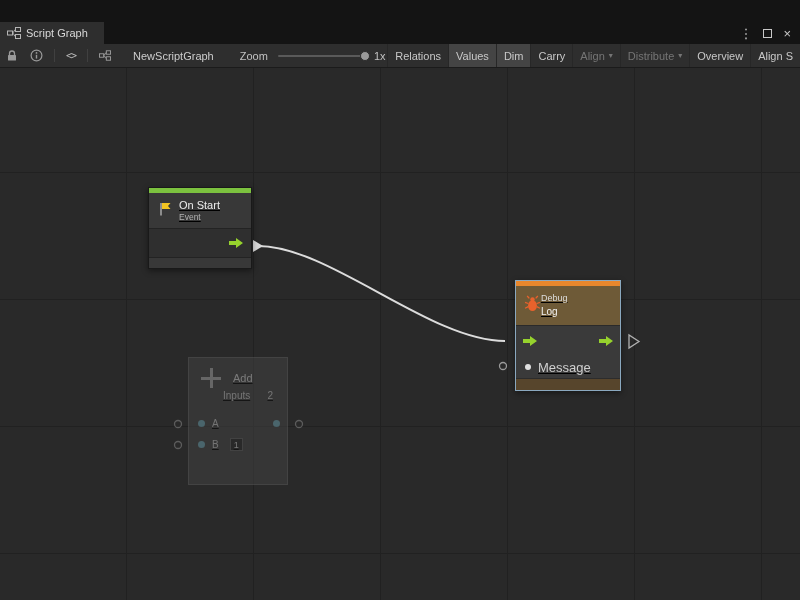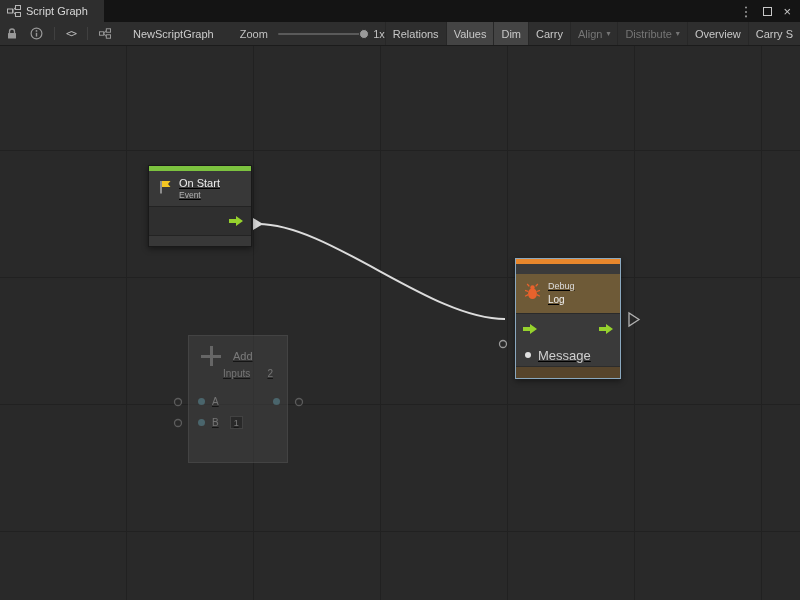--- a/index.html
+++ b/index.html
@@ -1,21 +1,21 @@
 <!DOCTYPE html>
 <html><head>
 <meta charset="utf-8">
 <style>
   * { margin:0; padding:0; box-sizing:border-box; }
   html,body { width:800px; height:600px; overflow:hidden; }
   body { font-family:"Liberation Sans", sans-serif; background:#141414; }
   .app { position:relative; width:800px; height:600px; background:#141414; }
 
   
-  .titlebar { display:flex; align-items:stretch; height:22px; background:#141414; }
+  .titlebar { display:flex; align-items:stretch; height:22px; background:#141414;margin-top:22px; }
   .tab { display:flex; align-items:center; gap:5px; background:#2e2e2e; padding:0 16px 0 7px; font-size:11px; color:#d8d8d8; cursor:default; }
   .win-controls { margin-left:auto; display:flex; align-items:center; gap:11px; padding-right:9px; color:#c8c8c8; }
   .wc { font-size:13px; line-height:1; cursor:default; }
   .wc-box { width:9px; height:9px; border:1.5px solid #c8c8c8; }
 
   
   .toolbar { display:flex; align-items:center; height:24px; background:#2e2e2e; border-bottom:1px solid #1b1b1b; font-size:11px; color:#c2c2c2; }
   .tb-icon { display:flex; align-items:center; }
   .tb-sep { width:1px; height:13px; background:#404040; margin:0 11px; }
   .code-glyph { font-family:"DejaVu Sans Mono", monospace; font-size:10px; color:#bdbdbd; letter-spacing:-1px; }
@@ -47,21 +47,21 @@
   .n-title { font-size:11px; color:#ececec; }
   .n-sub { font-size:8.5px; color:#b2b2b2; }
   .n-body { background:#2f2f2f; border-top:1px solid #232323; }
   .flow-row { display:flex; align-items:center; height:28px; padding:0 8px; }
   .flow-right { justify-content:flex-end; }
   .n-footer { height:11px; background:#383838; border-top:1px solid #232323; }
 
   
   .node-debug { left:515px; top:212px; width:106px; background:#3a3a3a; border:1px solid #8aa8bf; }
   .accent-orange { height:5px; background:#e8872c; }
-  .debug-header { display:flex; align-items:center; gap:7px; padding:4px 8px; height:39px; background:#6e5a37;margin-top:10px; }
+  .debug-header { display:flex; align-items:center; padding:4px 8px; height:39px; background:#6e5a37; }
   .d-cat { font-size:9px; color:#ddd; }
   .d-title { font-size:10px; color:#f2f2f2; }
   .debug-body { background:#3a3a3a; border-top:1px solid #2a2a2a; }
   .debug-flow { display:flex; align-items:center; justify-content:space-between; height:30px; padding:0 7px; }
   .msg-row { display:flex; align-items:center; gap:7px; height:22px; padding:0 9px; font-size:13px; color:#cfcfcf; }
   .msg-dot { width:6px; height:6px; border-radius:50%; background:#e0e0e0; }
   .debug-footer { height:12px; background:#57452c; border-top:1px solid #2c2c2c; }
 
   
   .node-ghost { left:188px; top:289px; width:100px; height:128px; background:#464646; border:1px solid #606060; opacity:.48; box-shadow:none; }
@@ -140,21 +140,21 @@
       <span class="tb-btn">Carry</span>
       <span class="tb-btn disabled">
         <span>Align</span>
         <span class="dd-arrow">▾</span>
       </span>
       <span class="tb-btn disabled">
         <span>Distribute</span>
         <span class="dd-arrow">▾</span>
       </span>
       <span class="tb-btn">Overview</span>
-      <span class="tb-btn">Carry S</span>
+      <span class="tb-btn">Align S</span>
     </div>
   </div>
 
   <div class="canvas">
 
     <svg class="wires" width="800" height="554">
       <path d="M258,178 C330,178 430,273 505,273" fill="none" stroke="#dcdcdc" stroke-width="2"></path>
       <polygon points="253,172 263,178 253,184" fill="#d9d9d9"></polygon>
       <polygon points="629,267 629,280 639,273.5" fill="none" stroke="#b0b0b0" stroke-width="1.3"></polygon>
       <circle cx="503" cy="298" r="3.5" fill="none" stroke="#9a9a9a" stroke-width="1.3"></circle>

